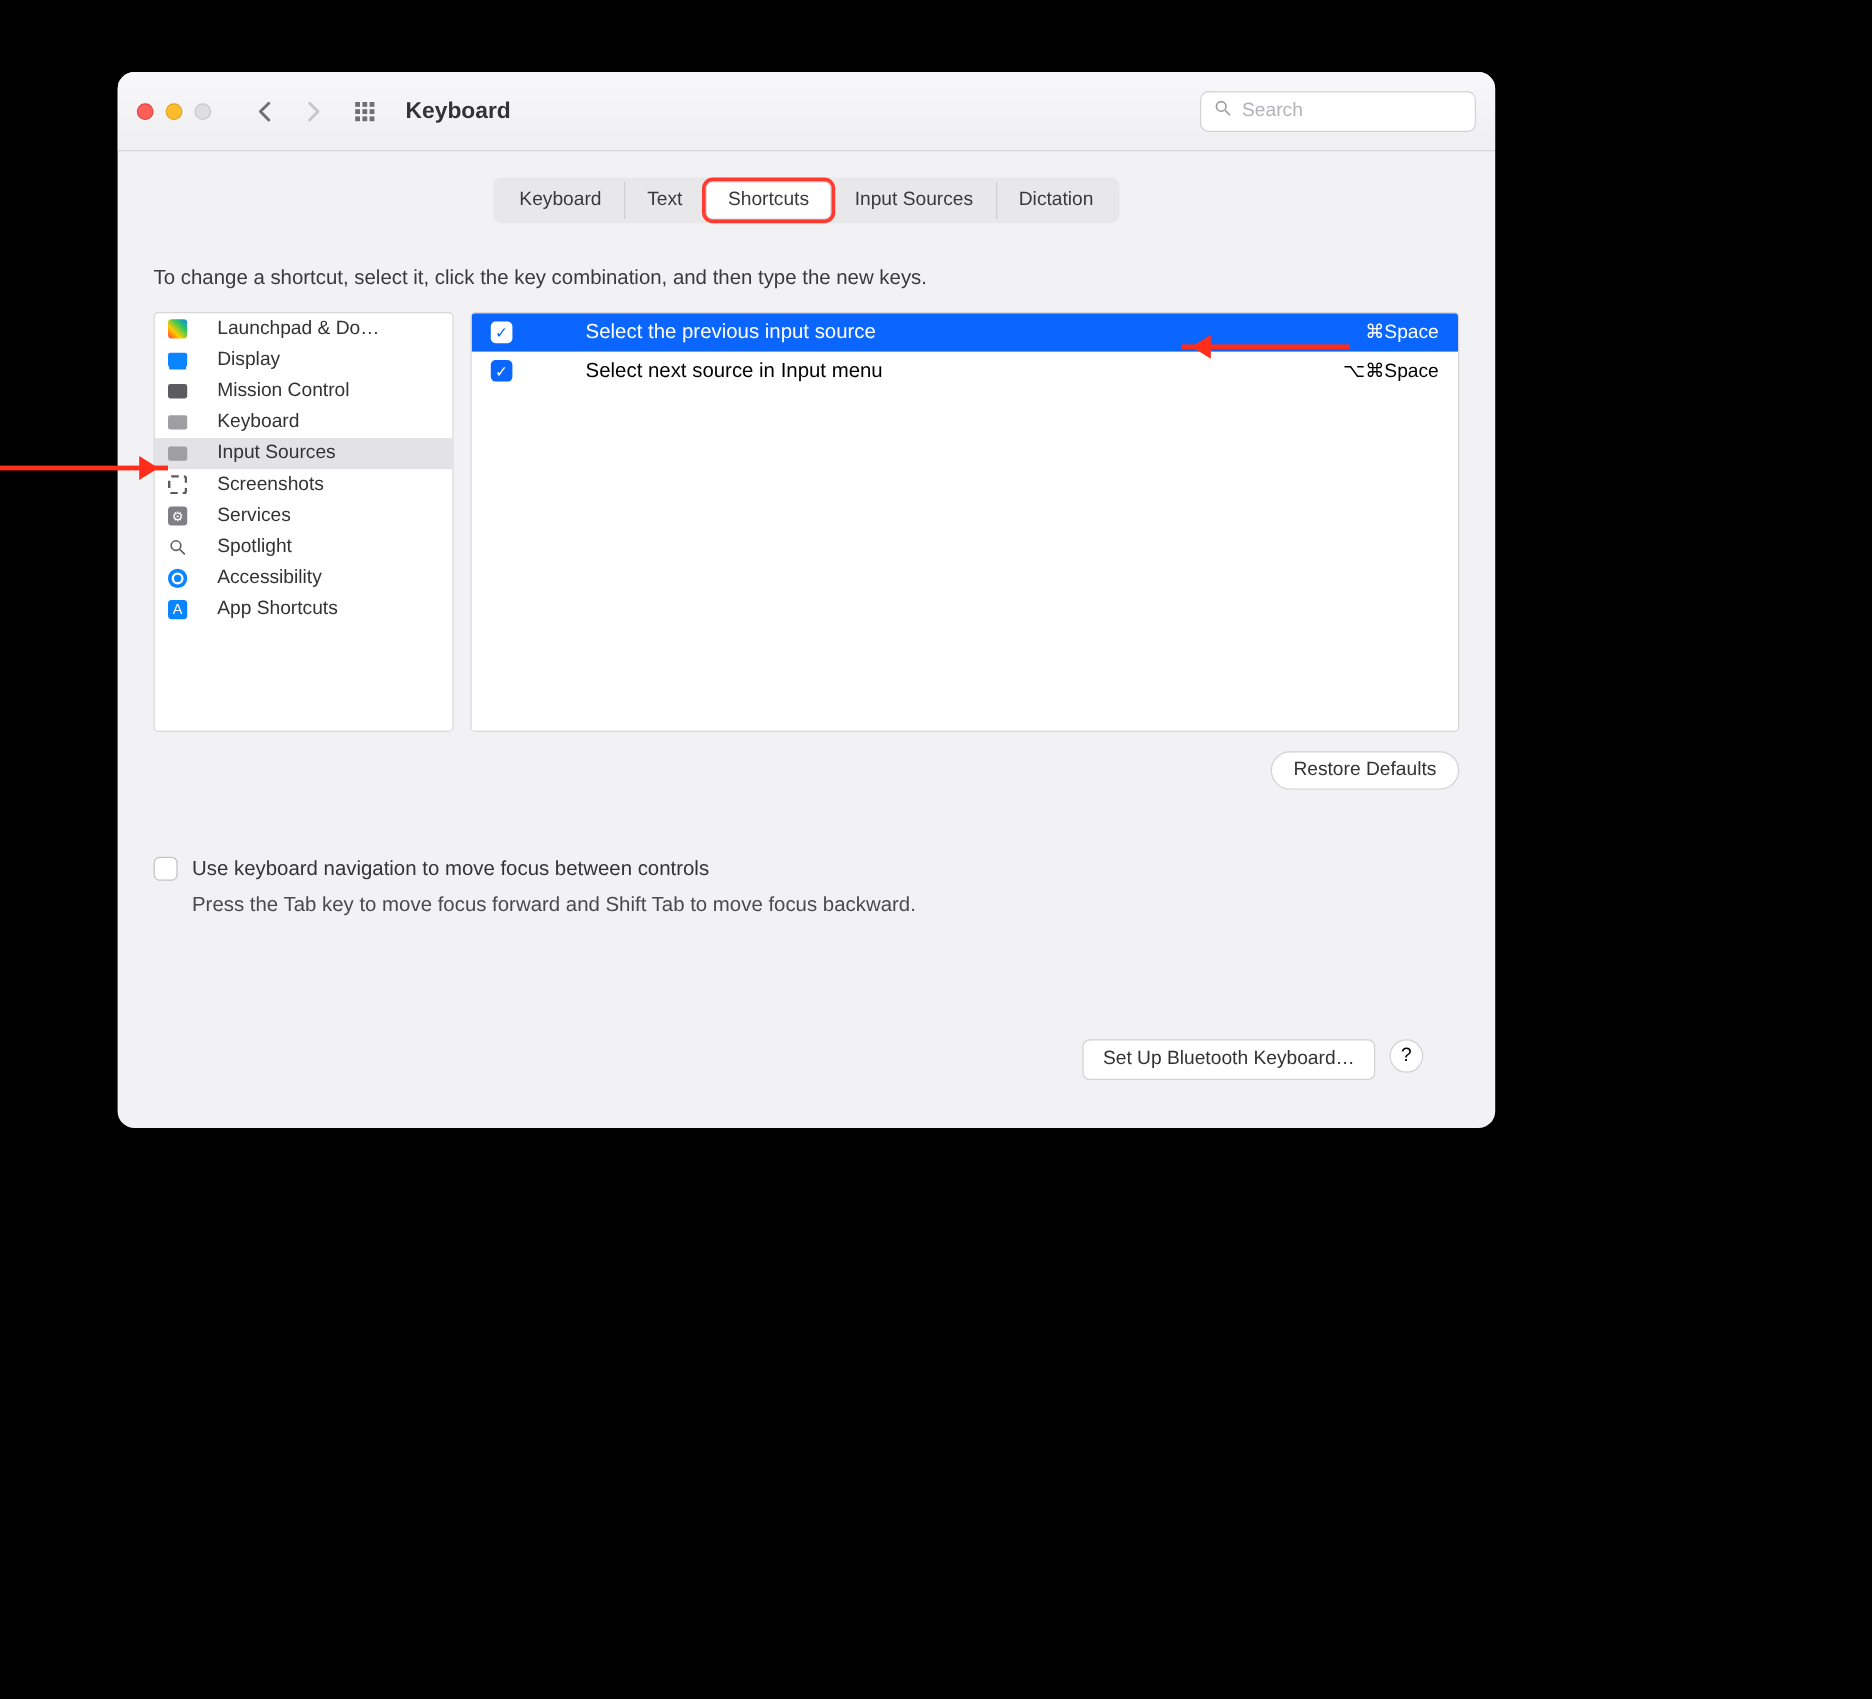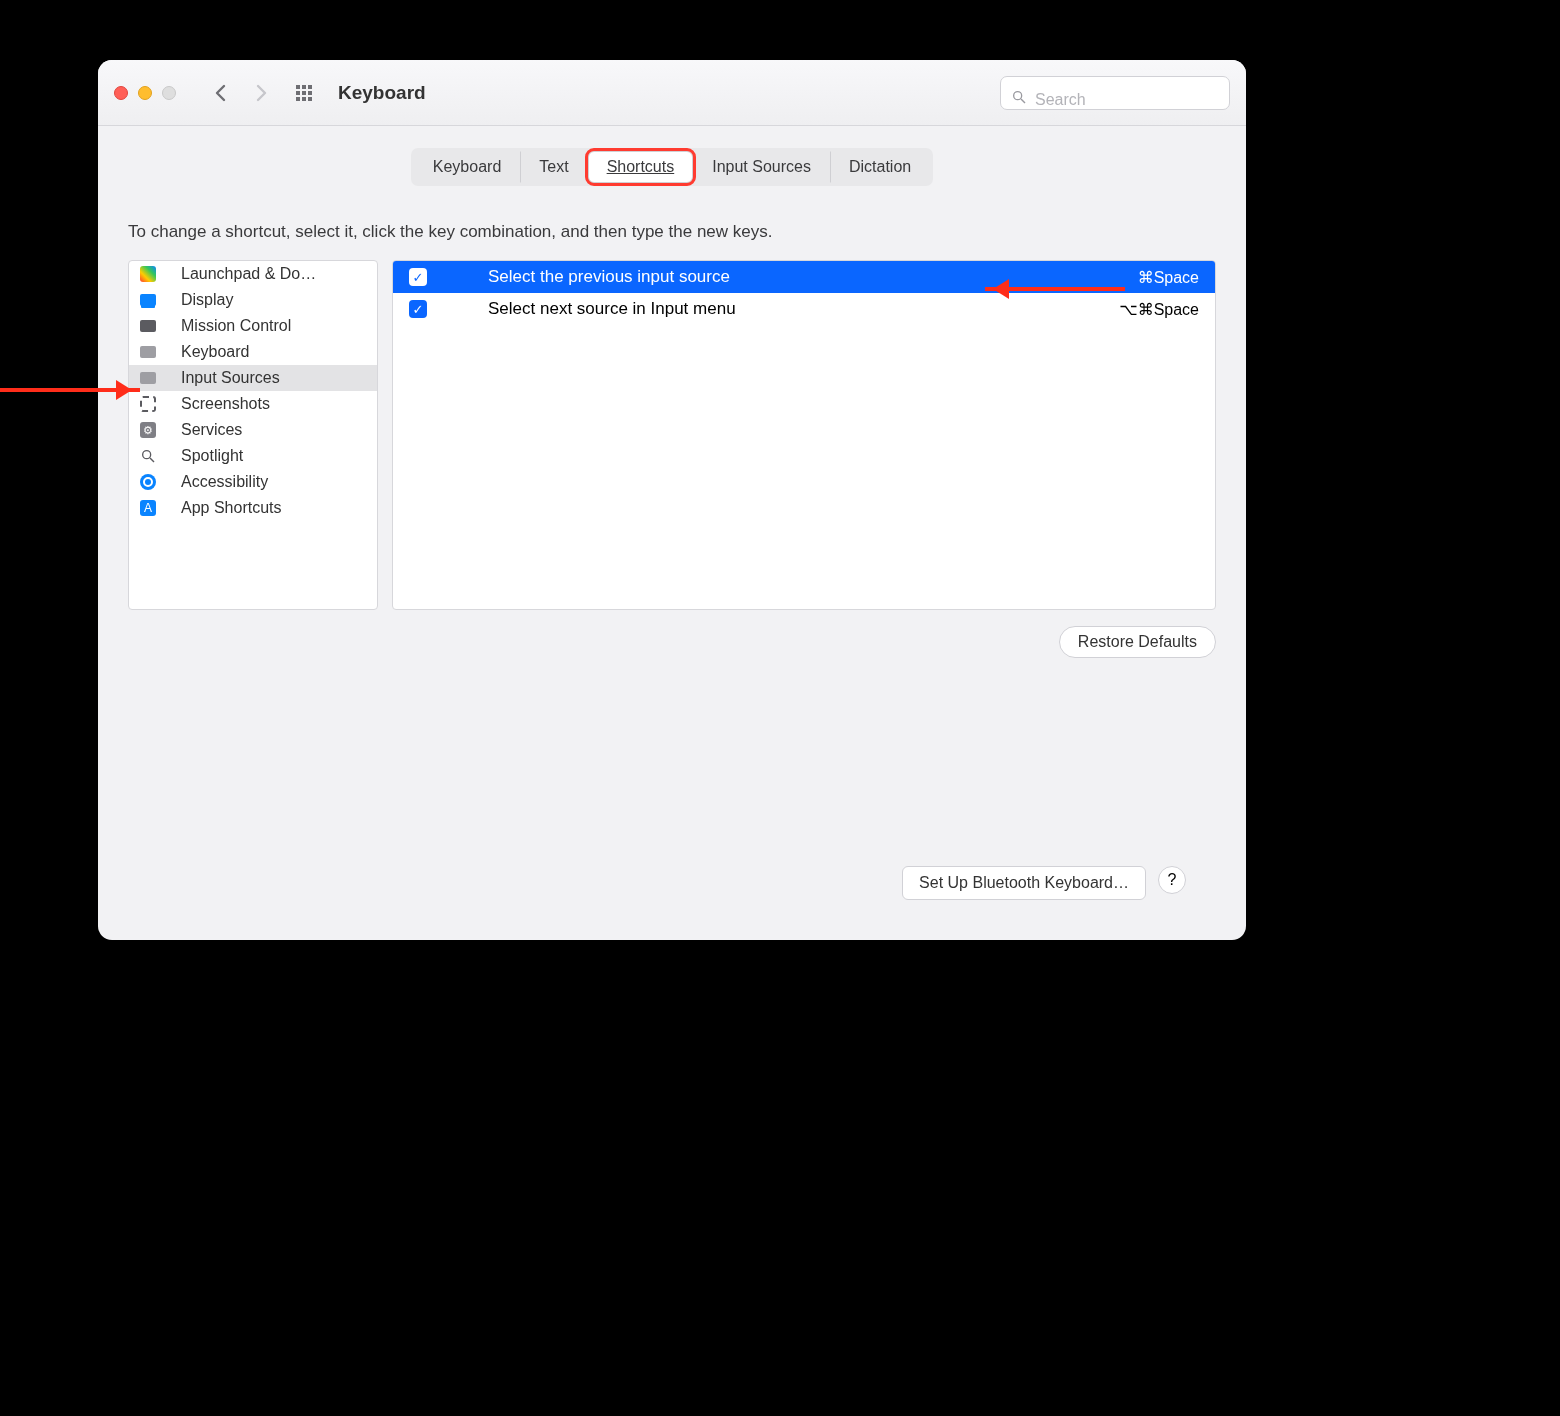--- a/index.html
+++ b/index.html
@@ -35,21 +35,21 @@
   .navbtns { display:flex; gap:6px; margin-left:10px; }
   .navbtn { width:34px; height:30px; display:flex; align-items:center; justify-content:center; color:#6e6e73; font-size:24px; cursor:default; }
   .navbtn.enabled { color:#6e6e73; }
   .navbtn.disabled { color:#c6c6cb; }
   .gridicon { display:grid; grid-template-columns:repeat(3,4px); grid-template-rows:repeat(3,4px); gap:2px; margin-left:10px; }
   .gridicon span { background:#6e6e73; width:4px; height:4px; }
   .title { font-size: 19px; font-weight: 600; color:#333; margin-left:18px; }
   .search {
     margin-left:auto; width:230px; height:34px;
     background:#fff; border:1px solid #d1d1d6; border-radius:7px;
-    display:flex; align-items:flex-end; padding:0 10px; gap:8px;
+    display:flex; align-items:center; padding:0 10px; gap:8px;
   }
   .search svg { width:16px; height:16px; stroke:#9a9aa0; fill:none; stroke-width:2; }
   .search input { border:none; outline:none; width:100%; font-size:16px; color:#333; background:transparent; }
   .search input::placeholder { color:#b3b3b8; }
 
   .content { flex:1; padding: 22px 30px 0 30px; display:flex; flex-direction:column; }
 
   .tabbar {
     display:flex; align-self:center;
     background:#e8e8ea; border-radius:7px; padding:3px;
@@ -58,21 +58,21 @@
   .tab {
     padding:6px 18px; border-radius:6px; cursor:default;
     border:1px solid transparent;
   }
   .tab.sep { border-left:1px solid #cfcfd3; border-radius:0; }
   .tab.active {
     background:#fff;
     box-shadow: 0 1px 3px rgba(0,0,0,0.15);
     border:1px solid #d0d0d4;
   }
-  .redhi { outline:3px solid #ff3b30; border-radius:6px;text-decoration:underline; }
+  .redhi { outline:3px solid #ff3b30; border-radius:6px; }
 
   .instructions { margin-top:36px; font-size:17px; color:#3a3a3c; }
 
   .panels { display:flex; gap:14px; margin-top:18px; height:350px; }
   .sidebar {
     width:250px; background:#fff; border:1px solid #d7d7db; border-radius:4px;
     overflow:hidden;
   }
   .side-item {
     display:flex; align-items:center; gap:24px;
@@ -278,20 +278,27 @@
         <div class="shortcut-row">
           <span class="chk">✓</span>
           <span class="lbl">Select next source in Input menu</span>
           <span class="keys">⌥⌘Space</span>
         </div>
       </div>
     </div>
 
     <button class="restore">Restore Defaults</button>
 
+    <div class="footer-opts">
+      <label class="check-row">
+        <span class="box"></span>
+        <span>Use keyboard navigation to move focus between controls</span>
+      </label>
+      <div class="hint">Press the Tab key to move focus forward and Shift Tab to move focus backward.</div>
+    </div>
 
     <div class="bottombar">
       <button class="btn">Set Up Bluetooth Keyboard…</button>
       <button class="helpbtn">?</button>
     </div>
 
   </div>
 
 </div>
 

